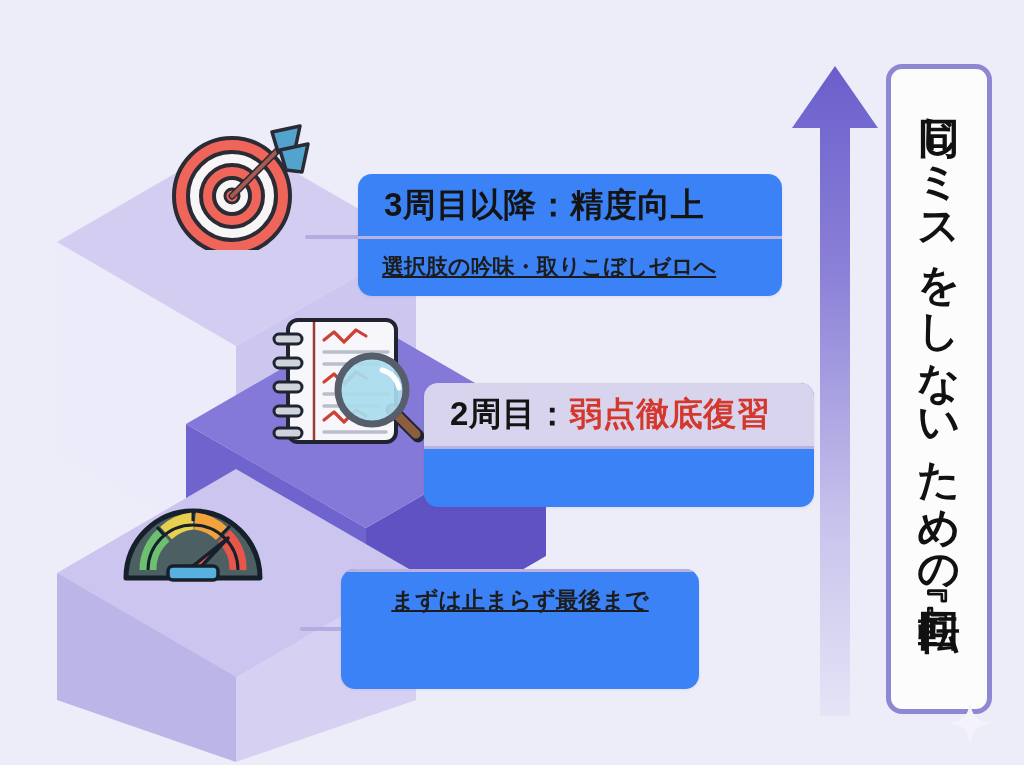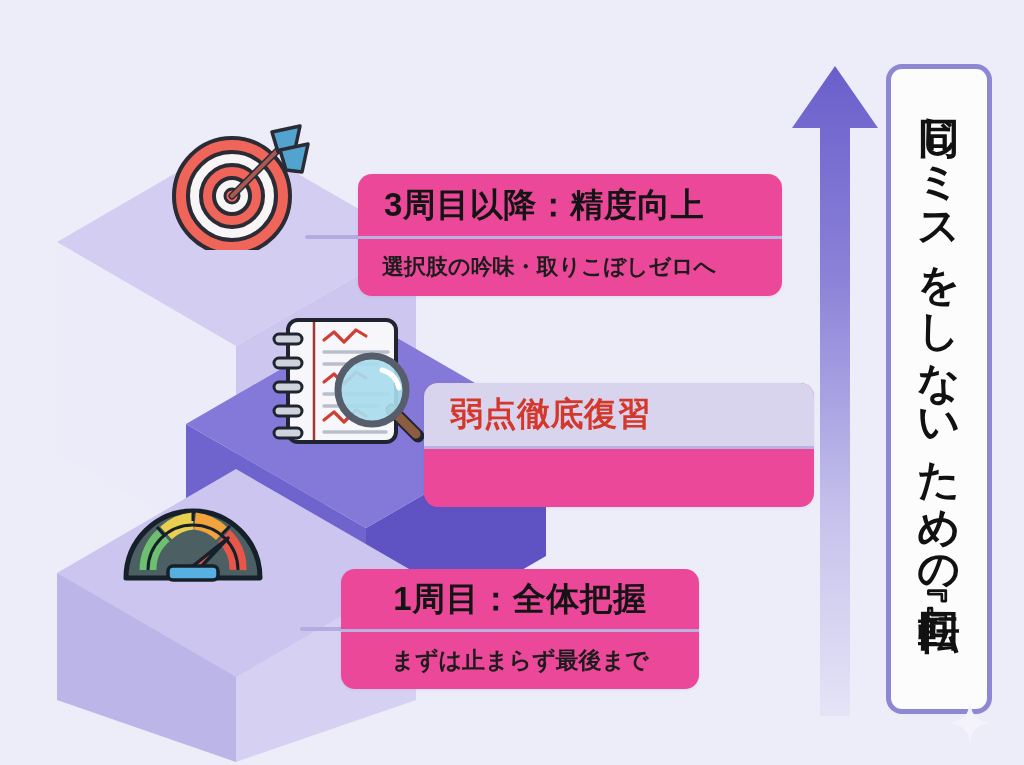--- a/index.html
+++ b/index.html
@@ -17,37 +17,37 @@
 
   
   .iso-layer { position:absolute; left:0; top:0; width:1024px; height:765px; }
 
   
   .icon { position:absolute; }
 
   
   .card {
     position:absolute;
-    background:#ec4899;
+    background:#3b82f6;
     border-radius:14px;
     box-shadow:0 1px 3px rgba(90,80,150,.10);
     overflow:hidden;
   }
   .card .title {
     font-weight:700;
     color:#141414;
     letter-spacing:.5px;
     white-space:nowrap;
     display:flex; align-items:center;
   }
   .card .sub {
     font-weight:700;
     color:#1c1c1c;
     white-space:nowrap;
-    display:flex; align-items:center;
+    display:flex; align-items:center;text-decoration:underline;
   }
   .divider { height:2.5px; background:#b9b2e0; }
 
   
   #card3 { left:358px; top:174px; width:424px; height:122px; }
   #card3 .title { height:62px; padding-left:26px; font-size:33px; }
   #card3 .sub   { height:57px; padding-left:24px; font-size:22px; }
 
   
   #card2 { left:424px; top:383px; width:390px; height:124px; }
@@ -215,27 +215,27 @@
   </svg>
 
   <div class="card" id="card3">
     <div class="title">3周目以降：精度向上</div>
     <div class="divider"></div>
     <div class="sub">選択肢の吟味・取りこぼしゼロへ</div>
   </div>
 
   <div class="card" id="card2">
     <div class="title">
+      <span>2周目：</span>
         <span class="accent-red">弱点徹底復習</span>
     </div>
     <div class="divider"></div>
   </div>
 
   <div class="card" id="card1">
-    <div class="title">1周目：全体把握</div>
     <div class="divider"></div>
     <div class="sub">まずは止まらず最後まで</div>
   </div>
 
   <svg id="uparrow" viewBox="0 0 90 650" preserveAspectRatio="none">
     <defs>
       <linearGradient id="arrGrad" x1="0" y1="1" x2="0" y2="0">
         <stop offset="0%" stop-color="#6f63ce" stop-opacity="0.06"></stop>
         <stop offset="30%" stop-color="#6f63ce" stop-opacity="0.30"></stop>
         <stop offset="68%" stop-color="#6f63ce" stop-opacity="0.78"></stop>

